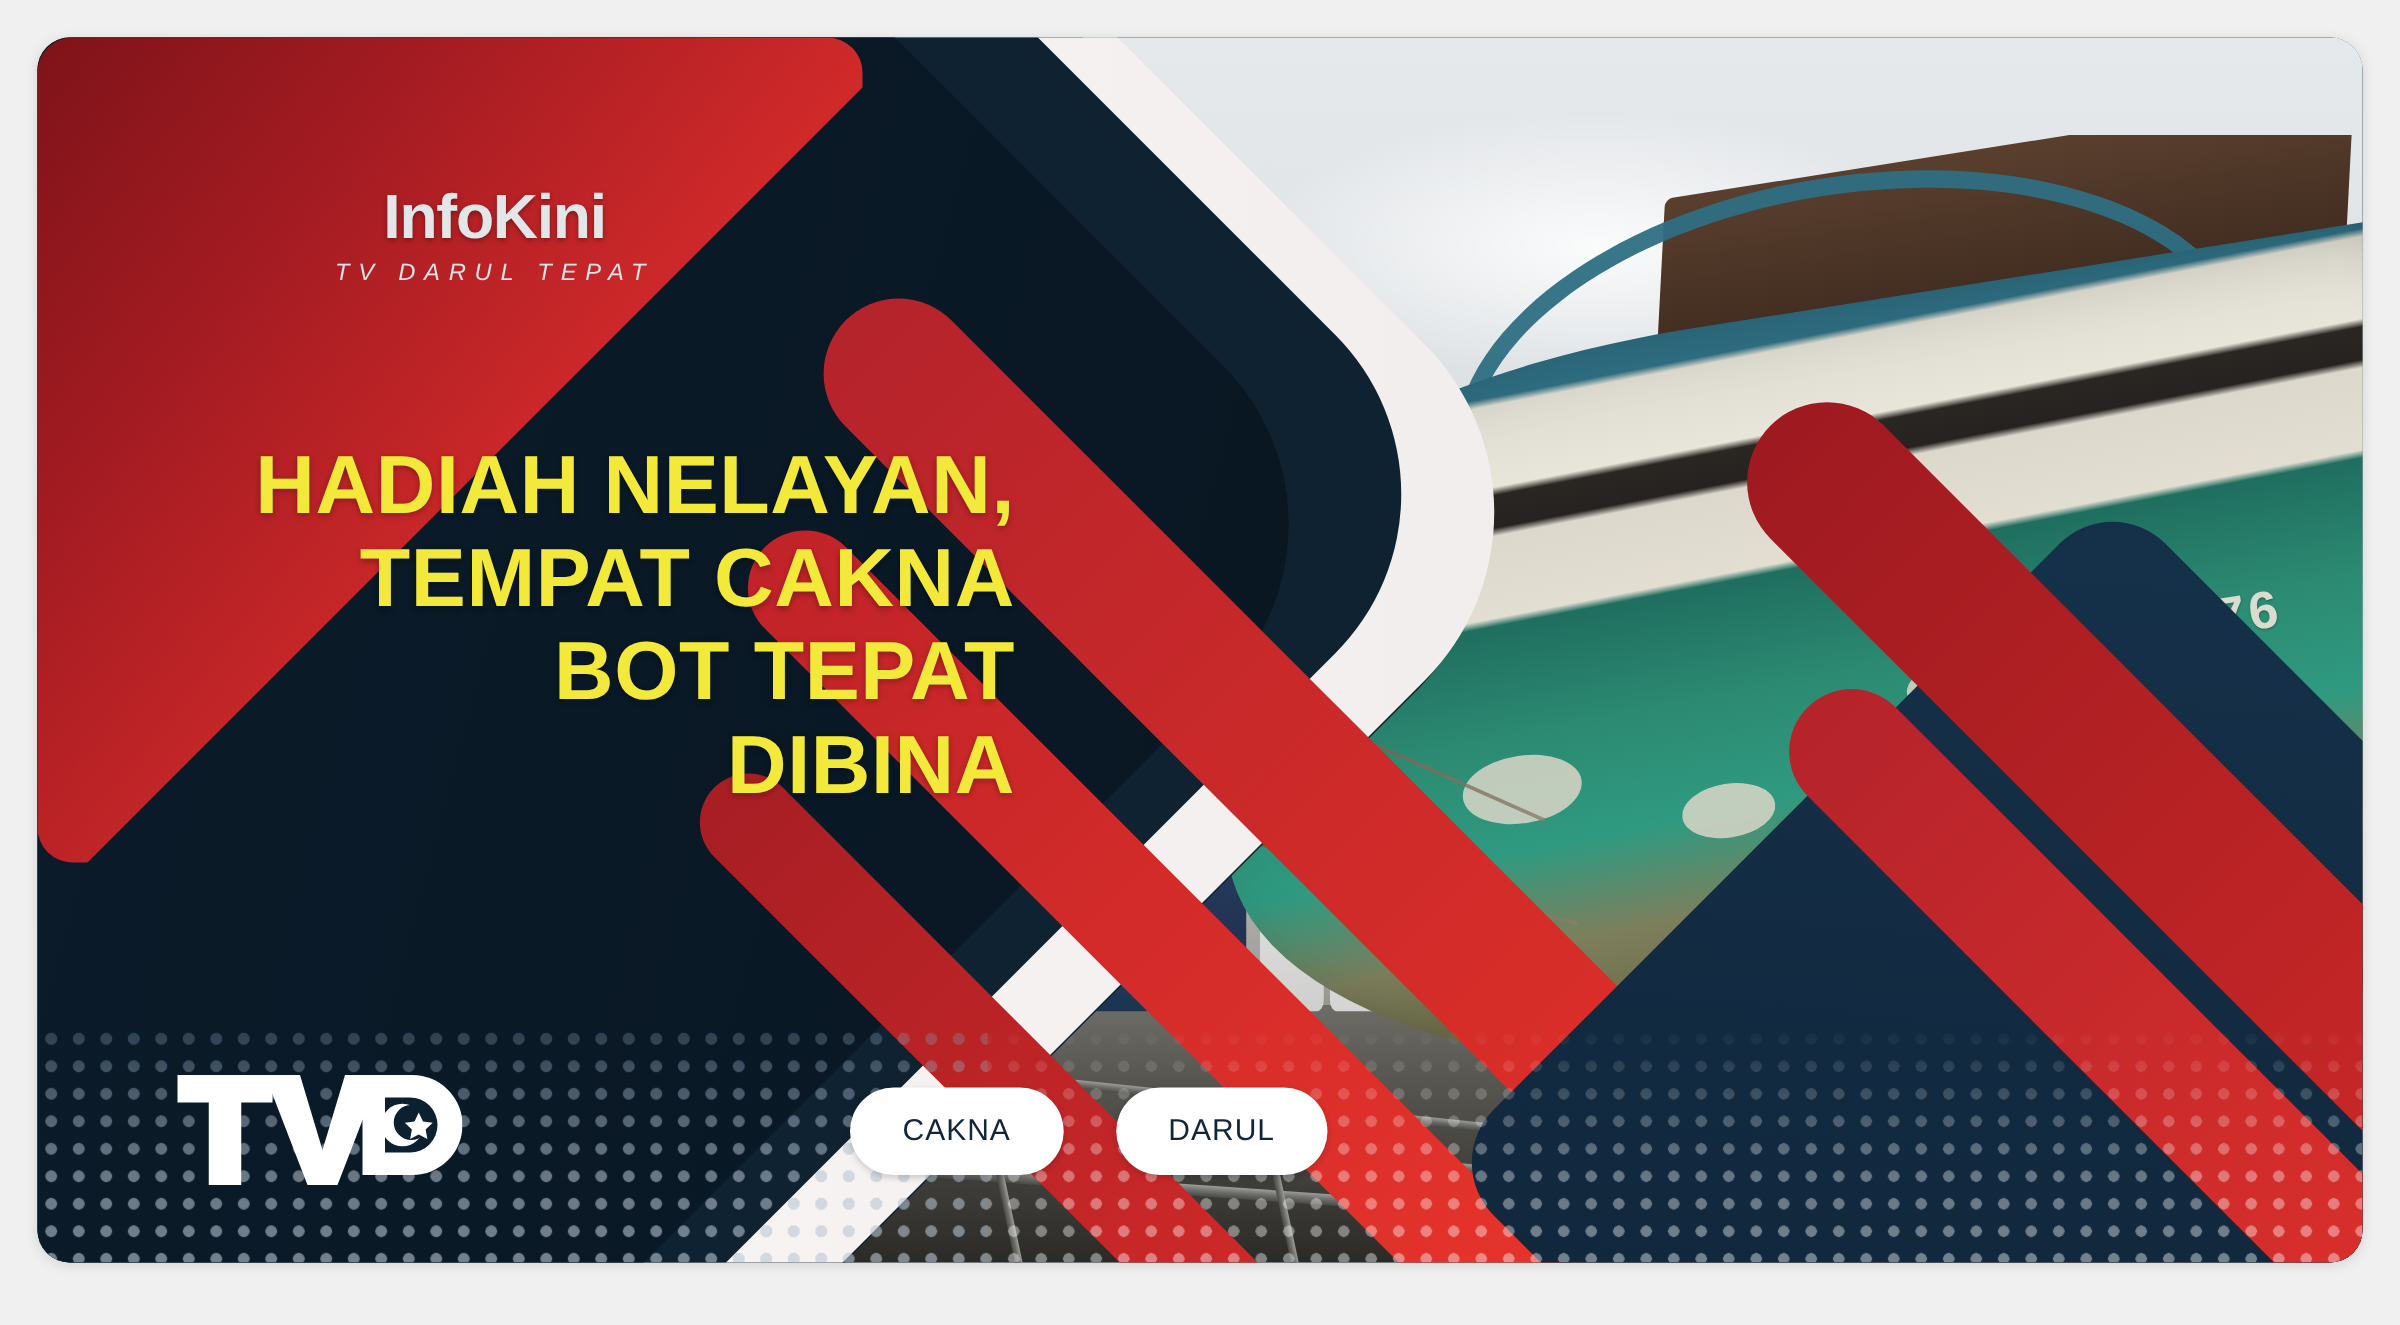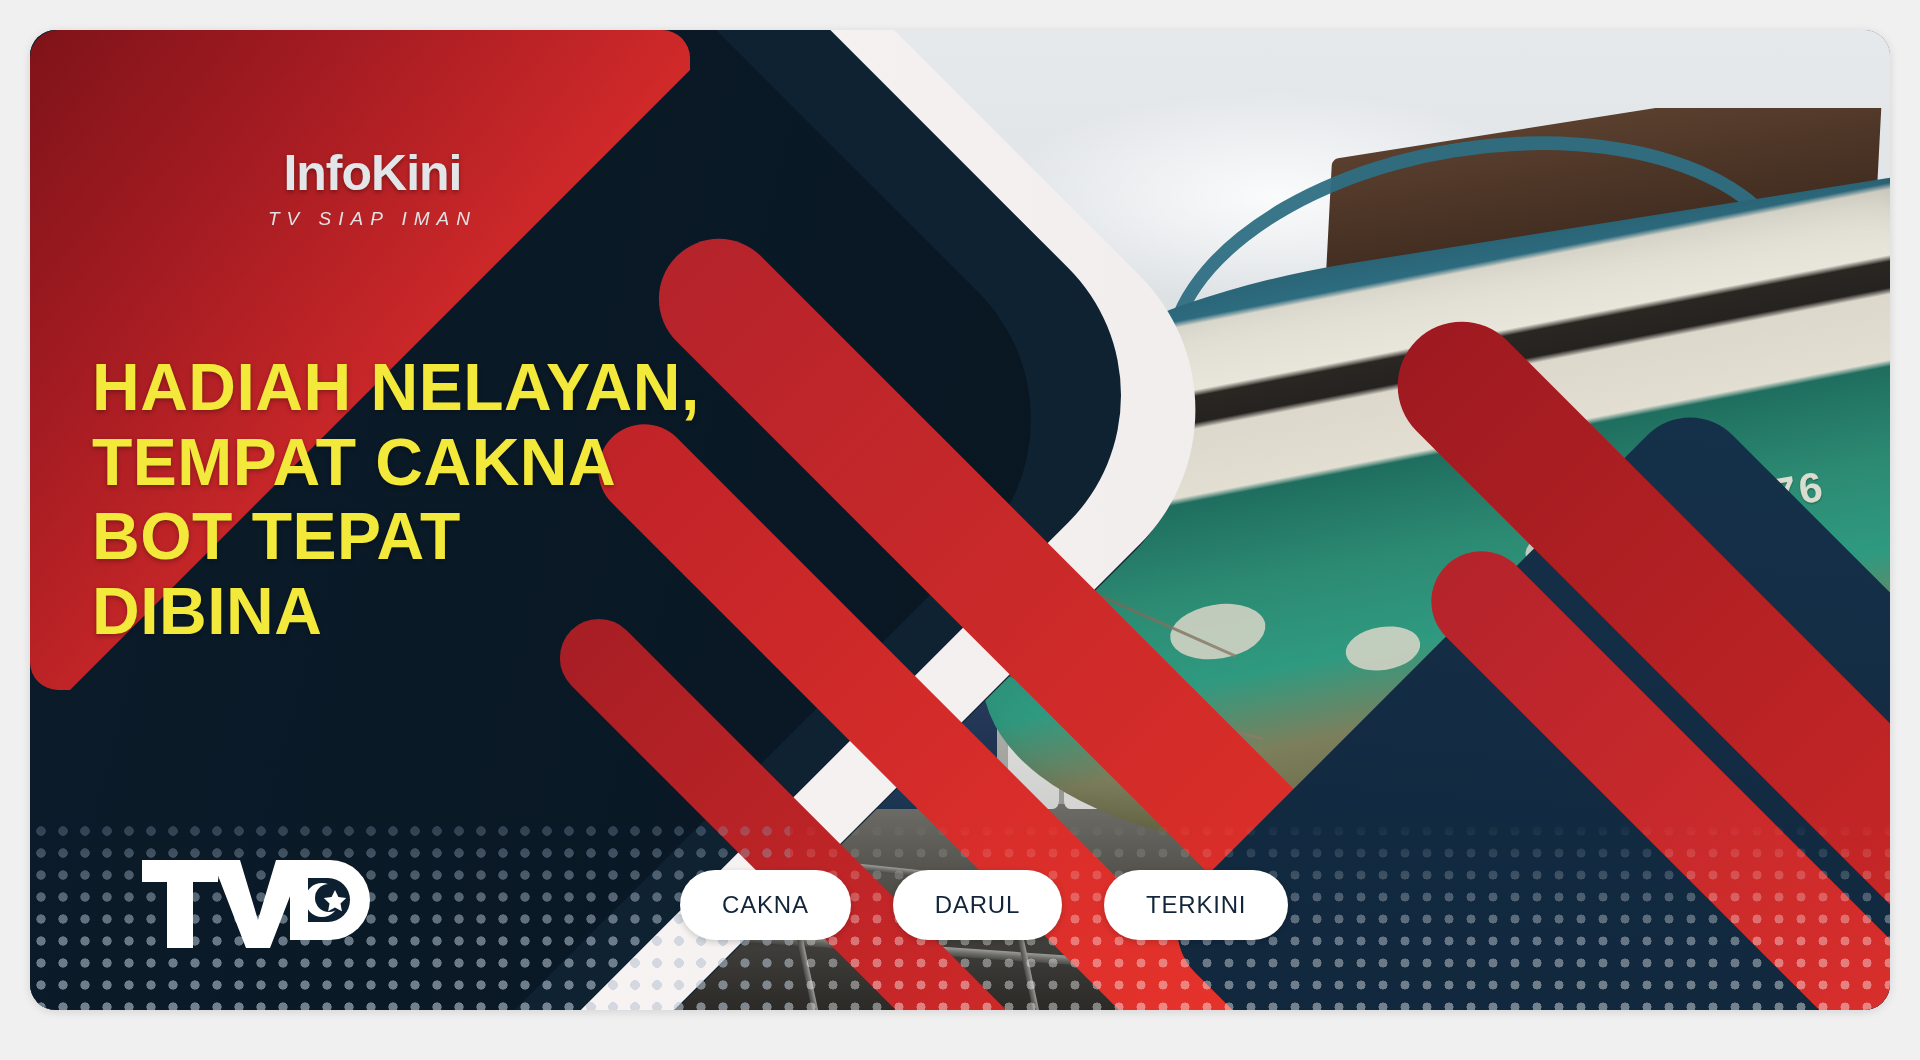--- a/index.html
+++ b/index.html
@@ -250,21 +250,21 @@
   .headline{
     position:absolute; left:62px; top:320px;
     width:720px; z-index:42;
     color:#f3e93a;
     font-size:66px;
     font-weight:bold;
     line-height:1.13;
     letter-spacing:.5px;
     text-shadow:0 2px 5px rgba(0,0,0,.3);
   }
-  .headline div{ white-space:nowrap; }
+  .headline div{ white-space:nowrap;text-align:right; }
 
   
   .tvdi{
     position:absolute; left:110px; top:818px; z-index:45;
     display:flex; align-items:center;
   }
   .tvdi svg{ display:block; }
 
   
   .pills{
@@ -397,21 +397,21 @@
 
   <div class="navy-wedge"></div>
   <div class="bar bar-r1"></div>
   <div class="bar bar-r2"></div>
 
   <div class="dots"></div>
   <div class="dots-dark"></div>
 
   <div class="brand">
     <div class="brand-title">InfoKini</div>
-    <div class="brand-sub">TV SIAP IMAN</div>
+    <div class="brand-sub">TV DARUL TEPAT</div>
   </div>
 
   <div class="headline">
     <div>HADIAH NELAYAN,</div>
     <div>TEMPAT CAKNA</div>
     <div>BOT TEPAT</div>
     <div>DIBINA</div>
   </div>
 
   <div class="tvdi">
@@ -426,16 +426,15 @@
 
       <circle cx="182" cy="52" r="17" fill="#ffffff"></circle>
       <circle cx="189" cy="50" r="14" fill="#0d2031"></circle>
       <path d="M195 42 l3.4 7.1 7.8 1 -5.7 5.4 1.4 7.7 -6.9 -3.7 -6.9 3.7 1.4 -7.7 -5.7 -5.4 7.8 -1 Z" fill="#ffffff"></path>
     </svg>
   </div>
 
   <div class="pills">
     <div class="pill">CAKNA</div>
     <div class="pill">DARUL</div>
-    <div class="pill">TERKINI</div>
   </div>
 
 </div>
 
 </body></html>

